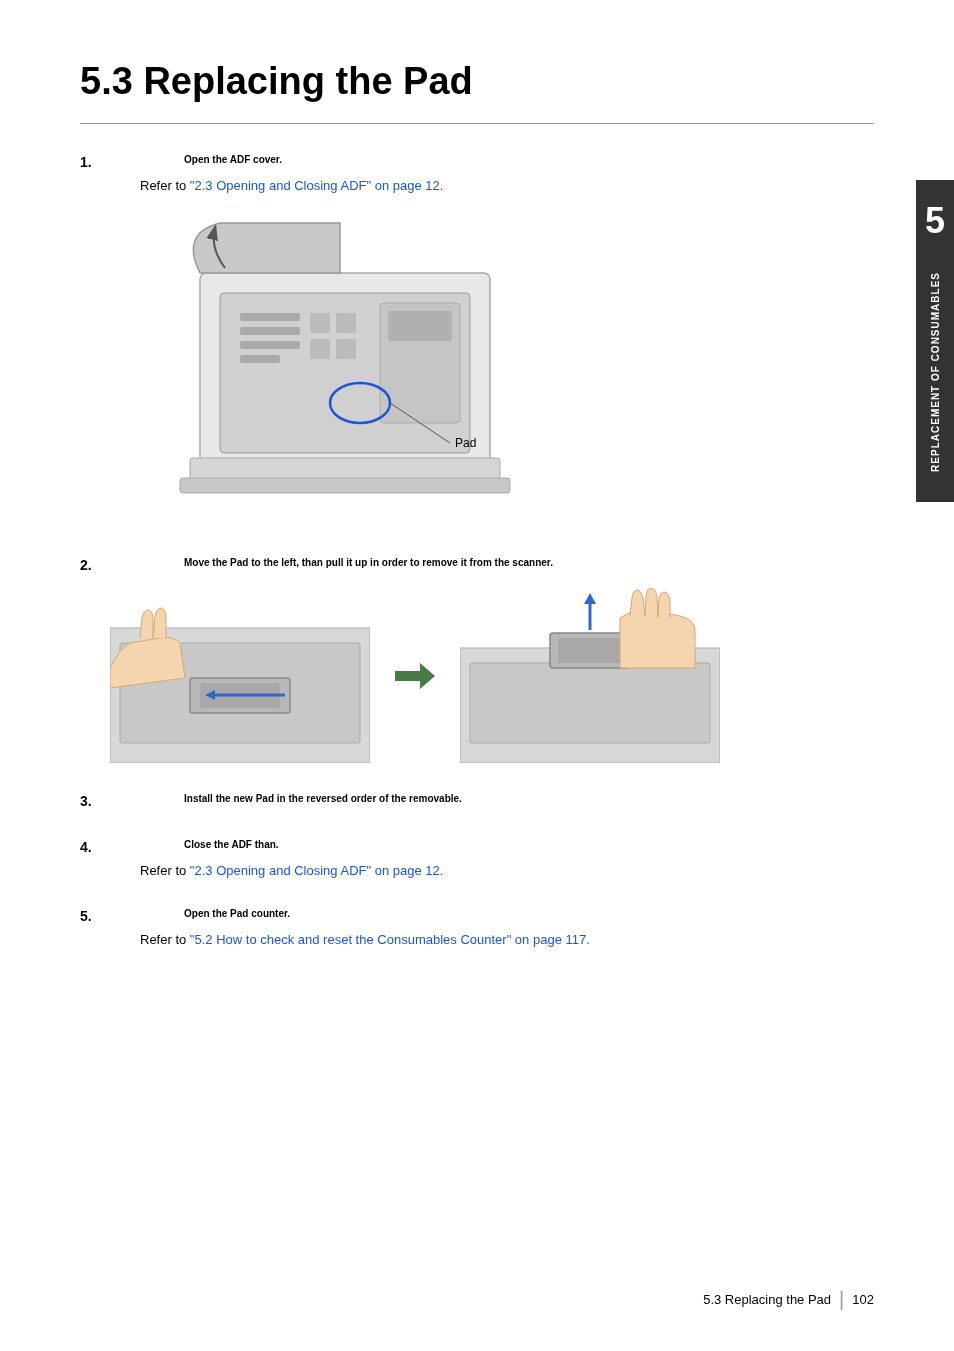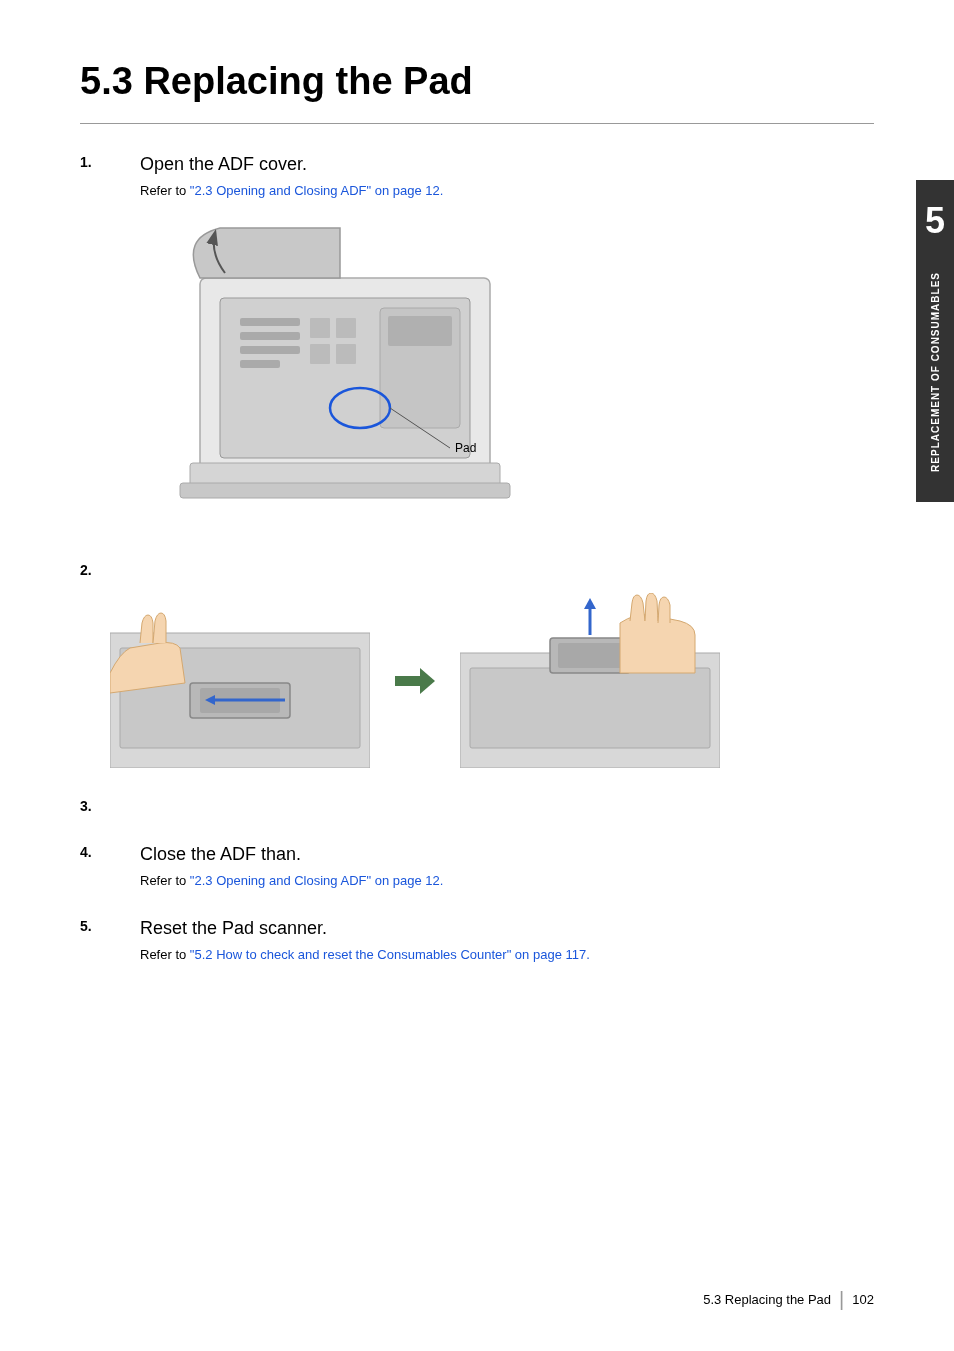--- a/index.html
+++ b/index.html
@@ -80,22 +80,23 @@
     }
 
     .step-number {
       font-weight: bold;
       font-size: 14px;
       min-width: 60px;
       padding-right: 10px;
     }
 
     .step-title {
-      font-weight: normal;
-      font-size: 18px;
+      font-weight: bold;
+      font-size: 10px;
+      margin-left: 44px;
     }
 
     .step-content {
       padding-left: 60px;
       font-size: 13px;
       color: #000000;
     }
 
     .step-content a {
       color: #1a56db;
@@ -184,20 +185,21 @@
 
         <rect x="50" y="245" width="310" height="25" rx="3" fill="#d5d5d5" stroke="#aaa" stroke-width="1"></rect>
         <rect x="40" y="265" width="330" height="15" rx="3" fill="#c8c8c8" stroke="#aaa" stroke-width="1"></rect>
       </svg>
     </div>
   </div>
 
   <div class="step">
     <div class="step-header">
       <span class="step-number">2.</span>
+      <span class="step-title">Move the Pad to the left, than pull it up in order to remove it from the scanner.</span>
     </div>
     <div class="step2-images">
 
       <svg width="260" height="175" viewBox="0 0 260 175">
 
         <rect x="0" y="40" width="260" height="135" fill="#d8d8d8" stroke="#aaa" stroke-width="1"></rect>
 
         <rect x="10" y="55" width="240" height="100" rx="2" fill="#c8c8c8" stroke="#aaa"></rect>
 
         <rect x="80" y="90" width="100" height="35" rx="3" fill="#b8b8b8" stroke="#888" stroke-width="1.5"></rect>
@@ -236,37 +238,38 @@
         <path d="M185,28 L183,10 Q181,2 177,2 Q173,2 172,10 L170,28" fill="#f5d5b0" stroke="#d4a870" stroke-width="1"></path>
         <path d="M198,28 L197,8 Q195,0 191,0 Q187,0 186,8 L185,28" fill="#f5d5b0" stroke="#d4a870" stroke-width="1"></path>
         <path d="M210,30 L210,12 Q208,4 204,4 Q200,4 199,12 L198,30" fill="#f5d5b0" stroke="#d4a870" stroke-width="1"></path>
       </svg>
     </div>
   </div>
 
   <div class="step">
     <div class="step-header">
       <span class="step-number">3.</span>
+      <span class="step-title">Install the new Pad in the reversed order of the removable.</span>
     </div>
   </div>
 
   <div class="step">
     <div class="step-header">
       <span class="step-number">4.</span>
       <span class="step-title">Close the ADF than.</span>
     </div>
     <div class="step-content">
       <span>Refer to </span><a href="#">"2.3 Opening and Closing ADF" on page 12.</a>
     </div>
   </div>
 
   <div class="step">
     <div class="step-header">
       <span class="step-number">5.</span>
-      <span class="step-title">Reset the Pad scanner.</span>
+      <span class="step-title">Open the Pad counter.</span>
     </div>
     <div class="step-content">
       <span>Refer to </span><a href="#">"5.2 How to check and reset the Consumables Counter" on page 117.</a>
     </div>
   </div>
 
   <div style="position:absolute; bottom:40px; right:80px; font-size:13px; display:flex; align-items:center; gap:8px;">
     <span>5.3 Replacing the Pad</span>
     <span style="font-size:20px; color:#999;">|</span>
     <span>102</span>

